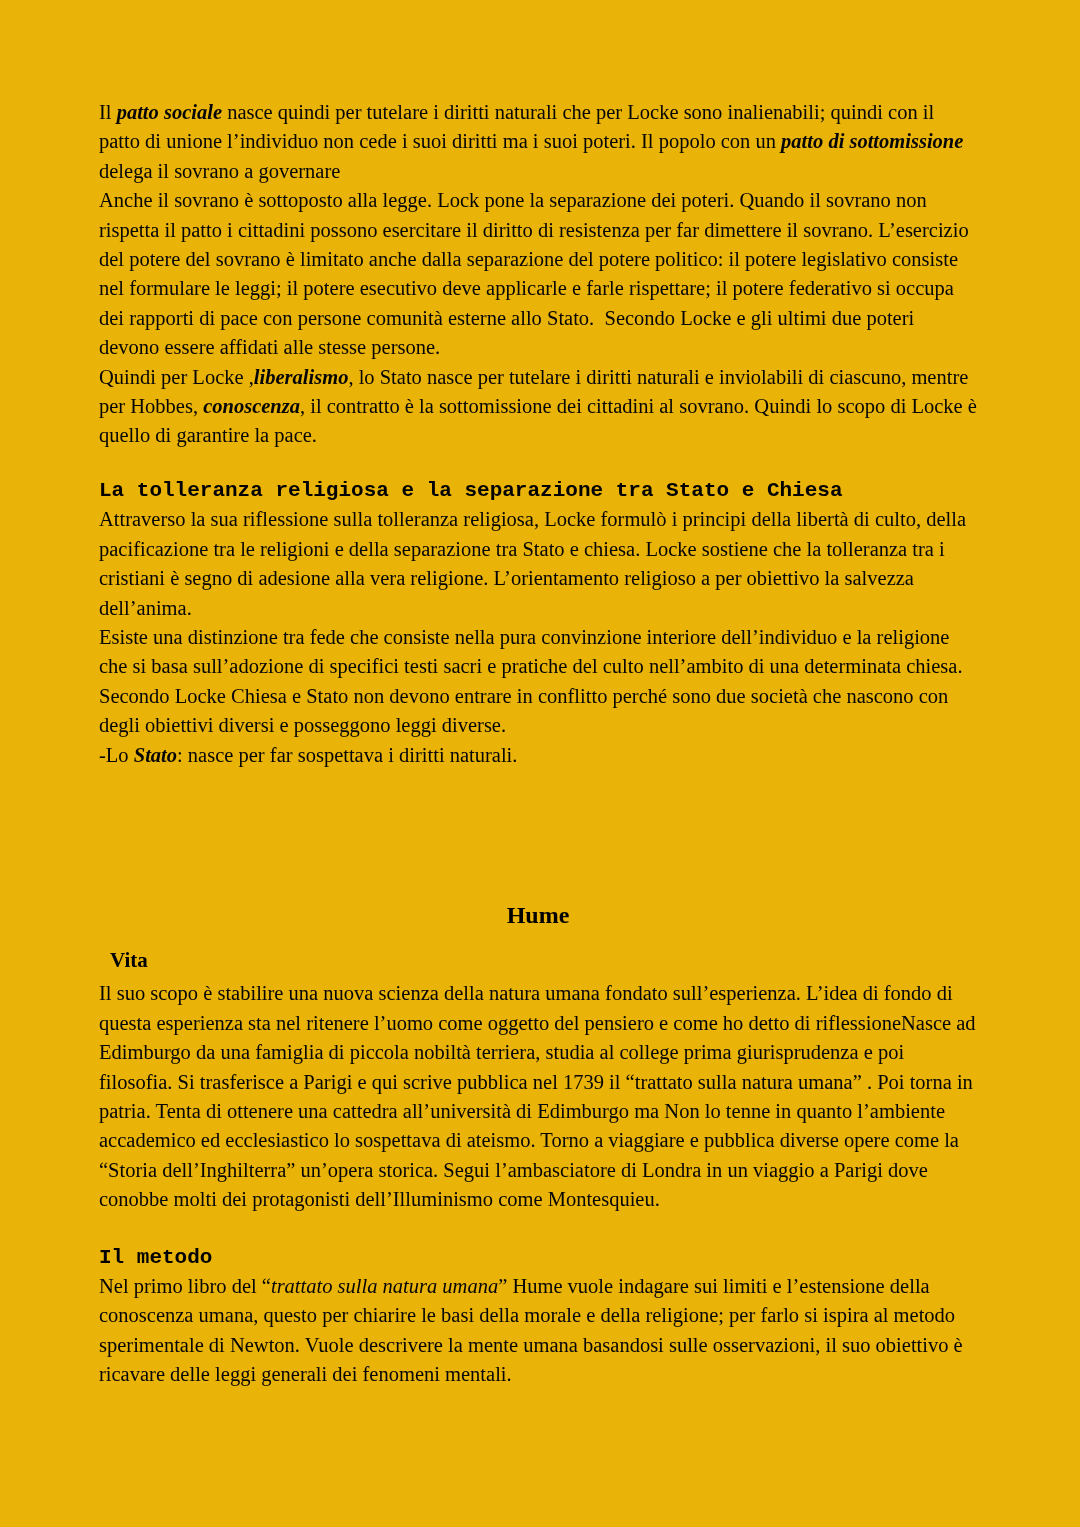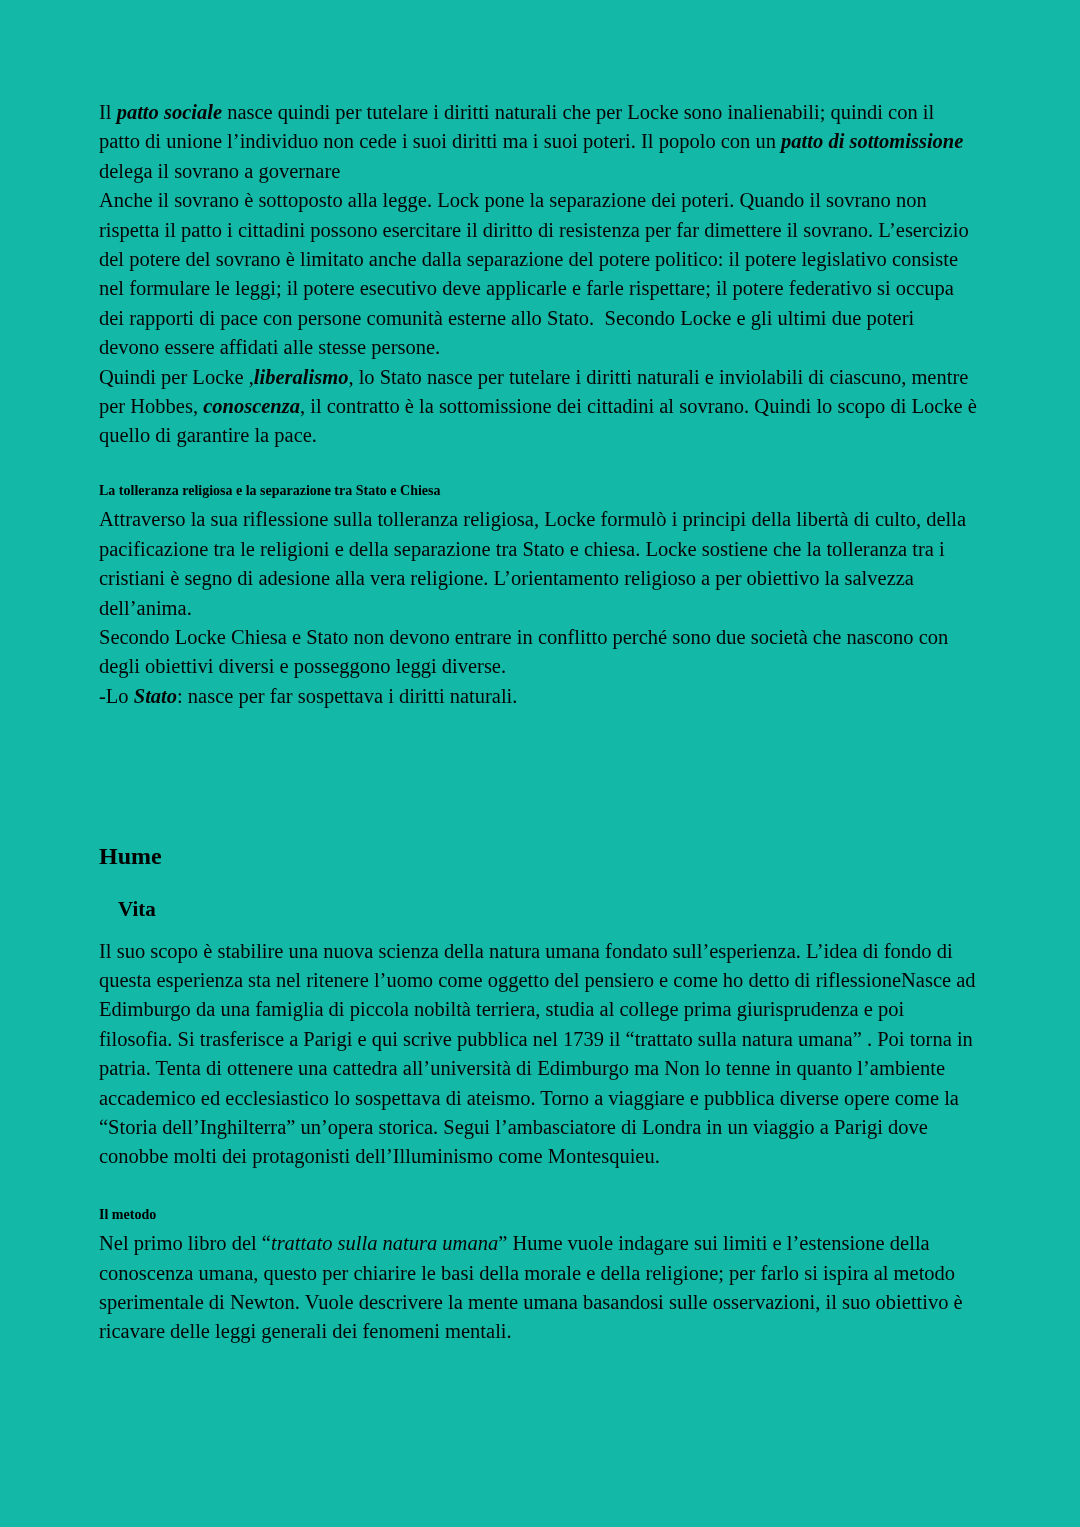--- a/index.html
+++ b/index.html
@@ -5,55 +5,57 @@
 <style>
   html, body {
     margin: 0;
     padding: 0;
     background: #ffffff;
   }
   .page {
     position: relative;
     width: 1080px;
     height: 1527px;
-    background: #14b8a6;
+    background: #eab308;
     overflow: hidden;
     font-family: "Liberation Serif", "DejaVu Serif", serif;
     color: #000000;
   }
   .content {
     position: absolute;
     left: 99px;
     top: 98px;
     width: 878px;
   }
   p.body-par {
     margin: 0;
     font-size: 20.5px;
     line-height: 29.4px;
     text-align: left;
     color: #050505;
     white-space: pre-wrap;
   }
   h2.section-heading {
     margin: 0;
-    font-size: 14px;
+    font-size: 21px;
     line-height: 29.4px;
     font-weight: bold;
     color: #000000;
+    font-family: Liberation Mono, monospace;
   }
   h1.doc-title {
     margin: 0;
     font-size: 24px;
     line-height: 30px;
     font-weight: bold;
+    text-align: center;
     color: #000000;
   }
   h2.sub-heading-indented {
-    margin: 12px;
+    margin: 4px;
     font-size: 21px;
     line-height: 29.4px;
     font-weight: bold;
     color: #000000;
     padding-left: 7px;
   }
   .gap-small { height: 25px; }
   .gap-medium { height: 28px; }
   .gap-large { height: 130px; }
   .gap-title { height: 12px; }
@@ -73,20 +75,21 @@
 
     <p class="body-par"><span>Quindi per Locke ,</span><b class="bi">liberalismo</b><span>, lo Stato nasce per tutelare i diritti naturali e inviolabili di ciascuno, mentre per Hobbes, </span><b class="bi">conoscenza</b><span>, il contratto è la sottomissione dei cittadini al sovrano. Quindi lo scopo di Locke è quello di garantire la pace.</span></p>
 
 
     <div class="gap-small"></div>
 
     <h2 class="section-heading">La tolleranza religiosa e la separazione tra Stato e Chiesa</h2>
 
     <p class="body-par">Attraverso la sua riflessione sulla tolleranza religiosa, Locke formulò i principi della libertà di culto, della pacificazione tra le religioni e della separazione tra Stato e chiesa. Locke sostiene che la tolleranza tra i cristiani è segno di adesione alla vera religione. L’orientamento religioso a per obiettivo la salvezza dell’anima.</p>
 
+    <p class="body-par">Esiste una distinzione tra fede che consiste nella pura convinzione interiore dell’individuo e la religione che si basa sull’adozione di specifici testi sacri e pratiche del culto nell’ambito di una determinata chiesa.</p>
 
     <p class="body-par">Secondo Locke Chiesa e Stato non devono entrare in conflitto perché sono due società che nascono con degli obiettivi diversi e posseggono leggi diverse.</p>
 
 
     <p class="body-par"><span>-Lo </span><b class="bi">Stato</b><span>: nasce per far sospettava i diritti naturali.</span></p>
 
     <div class="gap-large"></div>
 
     <h1 class="doc-title">Hume</h1>
 

